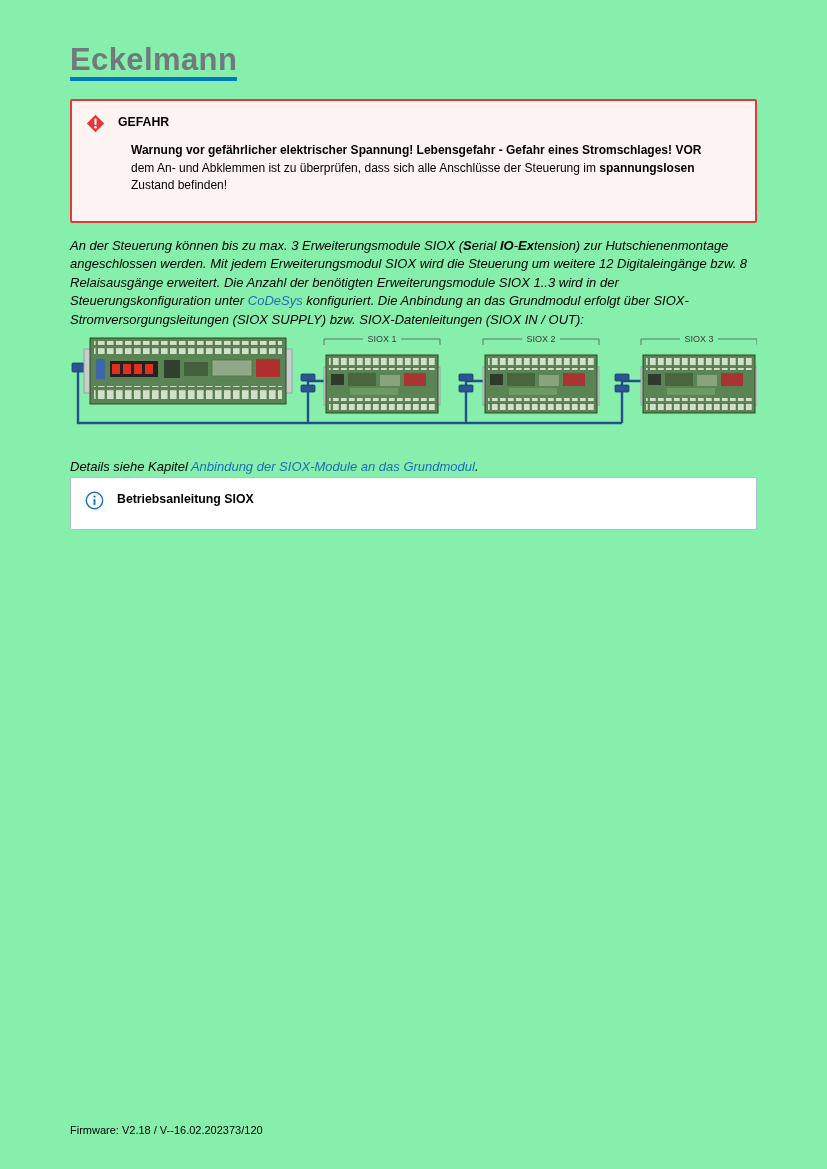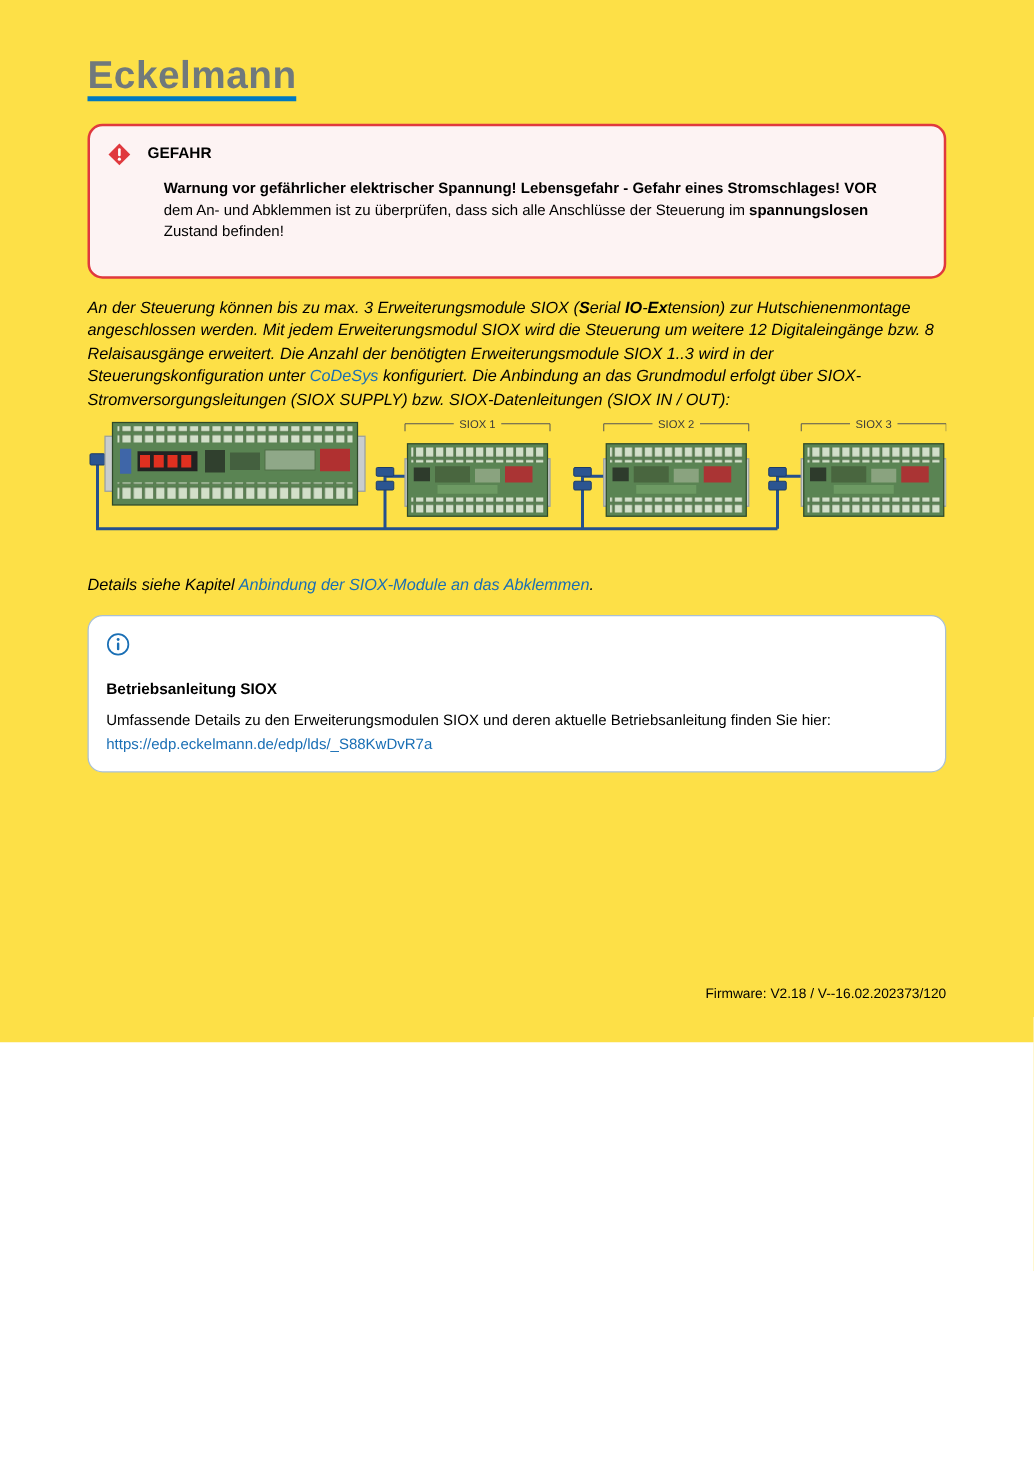--- a/index.html
+++ b/index.html
@@ -1,22 +1,22 @@
 <!DOCTYPE html>
 <html><head>
 <meta charset="utf-8">
 <style>
   * { box-sizing: border-box; }
   html,body { margin:0; padding:0; background:#ffffff; }
   .page {
     position: relative;
     width: 827px;
-    height: 834px;
+    height: 1169px;
     margin: 0 auto;
-    background: #fde047;
+    background: #86efac;
     font-family: "Liberation Sans", sans-serif;
     color: #000;
     overflow: hidden;
   }
   .content { padding: 44px 70px 0 70px; }
 
   
   .logo-wrap { line-height: 1; }
   .logo-text {
     display: inline-block;
@@ -33,33 +33,32 @@
     margin: 44px 0 0 0;
     font-size: 13.5px;
     font-weight: bold;
   }
   .section-heading .num { margin-right: 10px; }
 
   
   .notice-box {
     display: flex;
     gap: 13px;
-    border-radius: 12px;
+    border-radius: 2px;
     padding: 13px 15px 13px 14px;
     margin-top: 18px;
   }
   .danger-box {
     border: 2px solid #e0393e;
     background: #fdf3f3;
   }
   .info-box {
     border: 1.5px solid #a9c0d6;
     background: #ffffff;
-    margin-top: 14px;
-    flex-direction: column;
+    margin-top: 0;
   }
   .notice-icon { flex: 0 0 auto; padding-top: 0px; }
   .notice-body { flex: 1 1 auto; }
   .box-title { font-weight: bold; font-size: 12.3px; margin: 1px 0 10px 0; }
   .box-text { font-size: 12px; line-height: 1.46; }
   .bold { font-weight: bold; }
 
   
   .para { font-size: 13px; line-height: 1.43; margin: 14px 0 0 0; font-style: italic; }
   .details-line { margin-top: 17px; }
@@ -74,21 +73,21 @@
     fill: #3a3a3a;
   }
 
   
   .footer {
     position: absolute;
     left: 70px;
     right: 70px;
     bottom: 33px;
     display: flex;
-    justify-content: flex-end;
+    justify-content: flex-start;
     font-size: 11px;
   }
 </style>
 </head>
 <body>
 
 <div class="page">
   <div class="content">
 
     <div class="logo-wrap">
@@ -194,36 +193,32 @@
             <line x1="648" y1="6" x2="687" y2="6"></line>
           <line x1="571" y1="6" x2="571" y2="12"></line>
             <line x1="687" y1="6" x2="687" y2="12"></line>
         </g>
         <text x="312" y="9" text-anchor="middle">SIOX 1</text>
         <text x="471" y="9" text-anchor="middle">SIOX 2</text>
         <text x="629" y="9" text-anchor="middle">SIOX 3</text>
       </svg>
     </figure>
 
-    <p class="para details-line"><span>Details siehe Kapitel </span><a class="link">Anbindung der SIOX-Module an das Abklemmen</a><span>.</span></p>
+    <p class="para details-line"><span>Details siehe Kapitel </span><a class="link">Anbindung der SIOX-Module an das Grundmodul</a><span>.</span></p>
 
     <div class="notice-box info-box">
       <div class="notice-icon">
         <svg width="19" height="19" viewBox="0 0 19 19">
           <circle cx="9.5" cy="9.5" r="8.2" fill="#ffffff" stroke="#1a6fb5" stroke-width="1.4"></circle>
           <circle cx="9.5" cy="5.6" r="1.15" fill="#1a6fb5"></circle>
           <rect x="8.55" y="8" width="1.9" height="6.2" rx="0.9" fill="#1a6fb5"></rect>
         </svg>
       </div>
       <div class="notice-body">
         <div class="box-title">Betriebsanleitung SIOX</div>
-        <div class="box-text">
-          <span>Umfassende Details zu den Erweiterungsmodulen SIOX und deren aktuelle Betriebsanleitung finden Sie hier:</span>
-          <a class="link link-block">https://edp.eckelmann.de/edp/lds/_S88KwDvR7a</a>
-        </div>
       </div>
     </div>
 
   </div>
 
   <div class="footer">
     <span>Firmware: V2.18 / V--</span>
     <span>16.02.2023</span>
     <span>73/120</span>
   </div>

